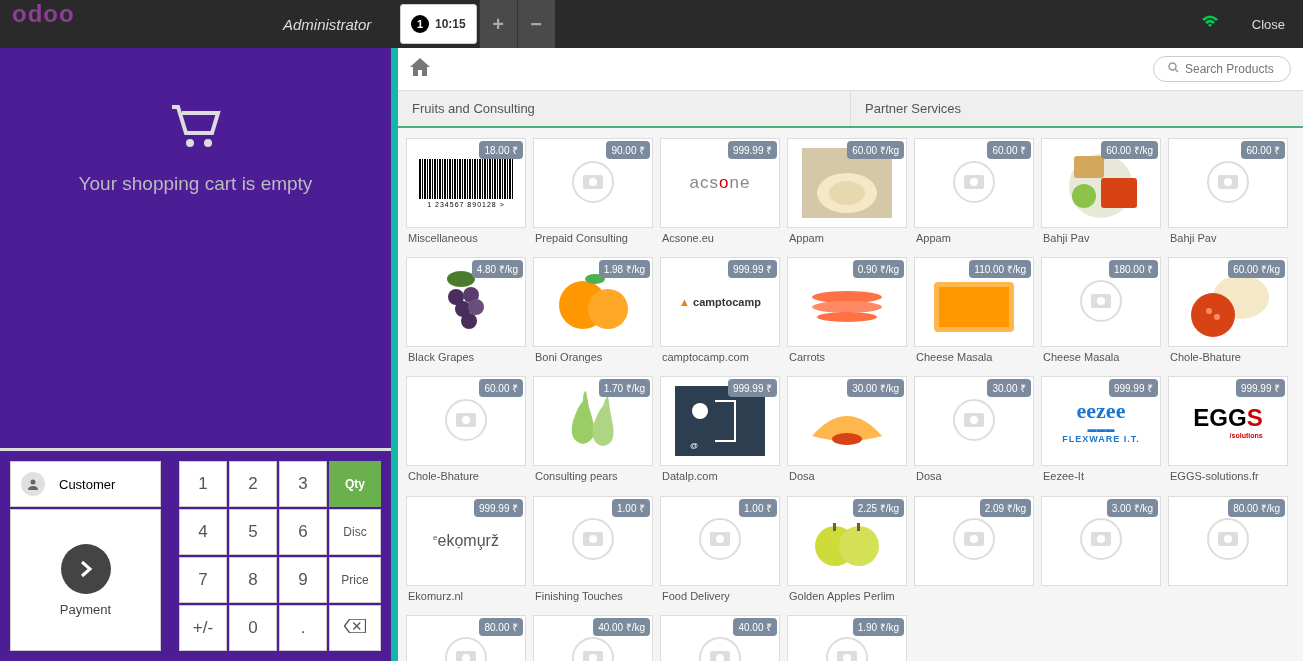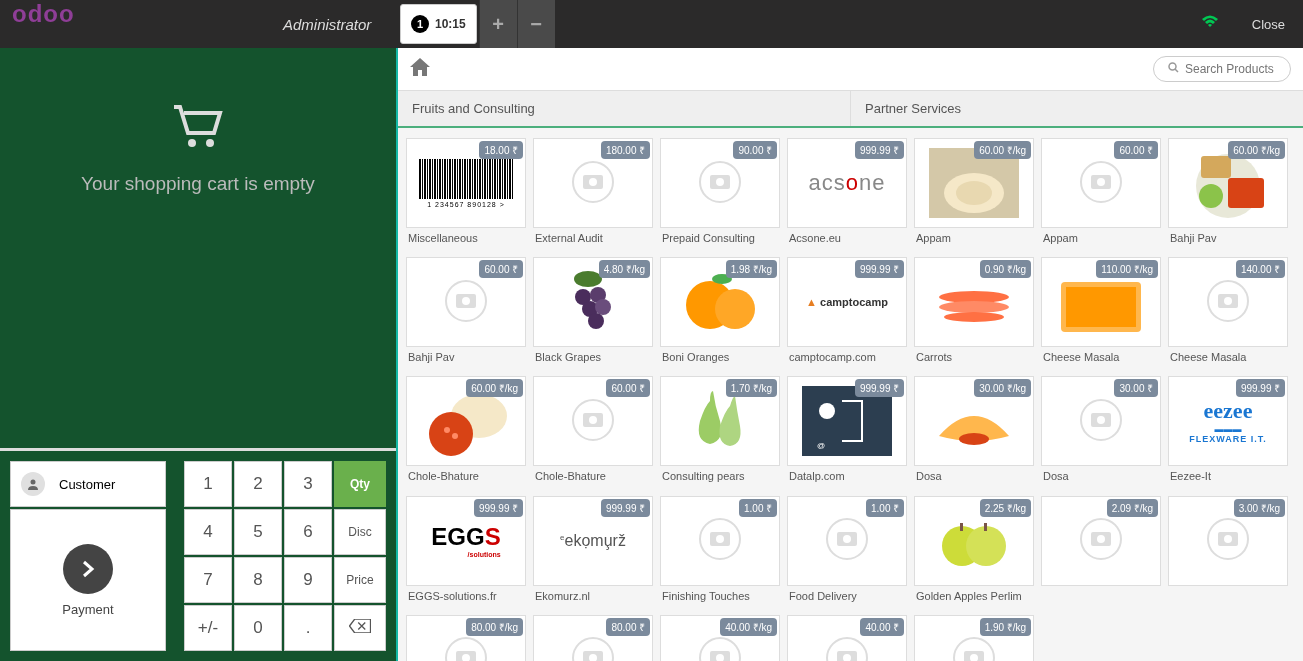--- a/index.html
+++ b/index.html
@@ -14,21 +14,21 @@
 .user { position: absolute; left: 283px; font-style: italic; font-size: 15px; color: #ddd; }
 .order-tabs { display: flex; align-items: stretch; height: 48px; margin-left: 0; }
 .order-tab { background: #fff; border: 1px solid #ccc; display: flex; align-items: center; padding: 0 10px; margin: 4px 2px; border-radius: 3px; cursor: pointer; }
 .order-badge { background: #000; color: #fff; border-radius: 50%; width: 18px; height: 18px; display: flex; align-items: center; justify-content: center; font-size: 11px; margin-right: 6px; font-weight: bold; }
 .order-time { color: #333; font-weight: bold; font-size: 12px; }
 .tab-btn { width: 38px; background: #4a4a4a; color: #aaa; display: flex; align-items: center; justify-content: center; cursor: pointer; border-left: 1px solid #333; font-size: 20px; font-weight: bold; }
 .right-controls { margin-left: auto; display: flex; align-items: center; height: 31px; }
 .wifi { color: #00c853; font-size: 16px; padding: 0 15px; }
 .close-btn { color: #ddd; padding: 0 18px; cursor: pointer; font-size: 13px; }
 .main { display: flex; height: 613px; }
-.left-pane { width: 398px; background: #14532d; display: flex; flex-direction: column; border-right: 2px solid #14b8a6; }
+.left-pane { width: 398px; background: #4c1d95; display: flex; flex-direction: column; border-right: 7px solid #14b8a6; }
 .cart-area { flex: 1; display: flex; flex-direction: column; align-items: center; justify-content: flex-start; padding-top: 55px; color: #bbb; }
 .cart-icon { font-size: 50px; color: #ddd; margin-bottom: 10px; }
 .cart-empty { font-size: 19px; color: #bbb; font-weight: 400; }
 .payment-pad { border-top: 3px solid #ddd; display: flex; padding: 10px; gap: 16px; }
 .payment-left-col { width: 166px; display: flex; flex-direction: column; }
 .customer-btn { height: 46px; border: 1px solid #ccc; background: #fff; display: flex; align-items: center; padding-left: 10px; cursor: pointer; margin-bottom: 2px; }
 .customer-btn .icon { width: 24px; height: 24px; background: #e0e0e0; border-radius: 50%; display: flex; align-items: center; justify-content: center; margin-right: 14px; font-size: 12px; color: #666; }
 .payment-btn { flex: 1; border: 1px solid #ccc; background: #fff; display: flex; flex-direction: column; align-items: center; justify-content: center; cursor: pointer; }
 .payment-circle { width: 50px; height: 50px; background: #444; border-radius: 50%; display: flex; align-items: center; justify-content: center; color: #fff; font-size: 24px; margin-bottom: 8px; }
 .payment-label { font-size: 13px; color: #444; font-weight: 500; }
@@ -211,44 +211,33 @@
                   <span></span>
                   <span></span>
                 </div>
                 <div class="barcode-text">1 234567 890128 &gt;</div>
               </div>
             </div>
             <div class="product-name">Miscellaneous</div>
           </div>
           <div class="product">
             <div class="product-img">
-              <span class="price-tag">180.00 ₹</span>
-              <div class="placeholder-img"><svg viewBox="0 0 44 44">
-                  <circle cx="22" cy="22" r="20" fill="none" stroke="#ddd" stroke-width="2"></circle>
-                  <rect x="12" y="15" width="20" height="14" rx="2" fill="#ddd"></rect>
-                  <circle cx="22" cy="22" r="4" fill="#fff"></circle>
-                </svg></div>
-            </div>
-            <div class="product-name">External Audit</div>
-          </div>
-          <div class="product">
-            <div class="product-img">
               <span class="price-tag">90.00 ₹</span>
               <div class="placeholder-img"><svg viewBox="0 0 44 44">
                   <circle cx="22" cy="22" r="20" fill="none" stroke="#ddd" stroke-width="2"></circle>
                   <rect x="12" y="15" width="20" height="14" rx="2" fill="#ddd"></rect>
                   <circle cx="22" cy="22" r="4" fill="#fff"></circle>
                 </svg></div>
             </div>
             <div class="product-name">Prepaid Consulting</div>
           </div>
           <div class="product">
             <div class="product-img">
               <span class="price-tag">999.99 ₹</span>
-              <div style="font-family:Arial;font-size:22px;color:#888;letter-spacing:1px">acs<span style="color:#c00">o</span>ne</div>
+              <div style="font-family:Arial;font-size:17px;color:#888;letter-spacing:1px">acs<span style="color:#c00">o</span>ne</div>
             </div>
             <div class="product-name">Acsone.eu</div>
           </div>
           <div class="product">
             <div class="product-img">
               <span class="price-tag">60.00 ₹/kg</span>
               <svg width="90" height="70">
                 <rect width="90" height="70" fill="#d4c8a8"></rect>
                 <ellipse cx="45" cy="45" rx="30" ry="20" fill="#f5e8c8"></ellipse>
                 <ellipse cx="45" cy="45" rx="18" ry="12" fill="#e8d8b0"></ellipse>
@@ -338,21 +327,21 @@
               <span class="price-tag">110.00 ₹/kg</span>
               <svg width="90" height="70">
                 <rect x="5" y="15" width="80" height="50" fill="#ffb74d" rx="4"></rect>
                 <rect x="10" y="20" width="70" height="40" fill="#ff9800"></rect>
               </svg>
             </div>
             <div class="product-name">Cheese Masala</div>
           </div>
           <div class="product">
             <div class="product-img">
-              <span class="price-tag">140.00 ₹</span>
+              <span class="price-tag">180.00 ₹</span>
               <div class="placeholder-img"><svg viewBox="0 0 44 44">
                   <circle cx="22" cy="22" r="20" fill="none" stroke="#ddd" stroke-width="2"></circle>
                   <rect x="12" y="15" width="20" height="14" rx="2" fill="#ddd"></rect>
                   <circle cx="22" cy="22" r="4" fill="#fff"></circle>
                 </svg></div>
             </div>
             <div class="product-name">Cheese Masala</div>
           </div>
           <div class="product">
             <div class="product-img">

